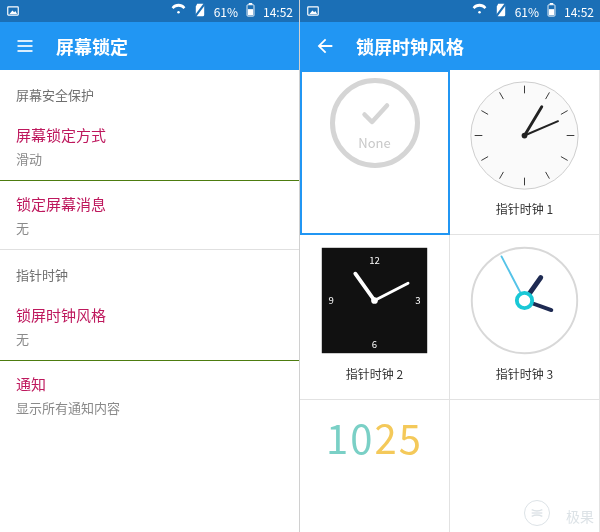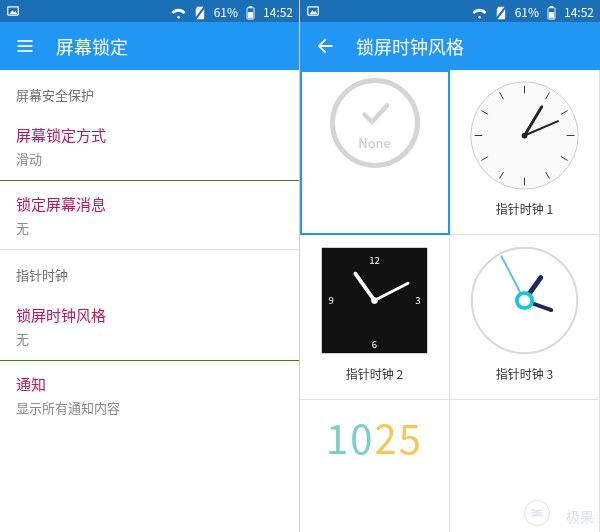--- a/index.html
+++ b/index.html
@@ -1,25 +1,25 @@
 <!DOCTYPE html>
 <html><head>
 <meta charset="utf-8">
 <style>
   *{box-sizing:border-box;margin:0;padding:0;font-family:-apple-system,"Noto Sans CJK SC","Microsoft YaHei",sans-serif}
   body{width:600px;height:532px;background:#e9e9e9;display:flex;overflow:hidden}
   .phone{width:300px;height:532px;background:#fff;display:flex;flex-direction:column;position:relative}
   .phone.left{border-right:1px solid #d0d0d0}
   
   .statusbar{height:22px;background:#1b6fb6;color:#fff;display:flex;align-items:center;justify-content:space-between;padding:0 6px;font-size:12px}
-  .sb-left,.sb-right{display:flex;align-items:flex-end;gap:8px}
+  .sb-left,.sb-right{display:flex;align-items:flex-start;gap:8px}
   .sb-ico{display:inline-flex;align-items:center;justify-content:center}
   
   .appbar{height:48px;background:#2196f3;color:#fff;display:flex;align-items:center;padding:0 14px;gap:20px}
-  .appbar .title{font-size:18px;font-weight:400}
+  .appbar .title{font-size:18px;font-weight:700}
   .nav-ico{width:22px;height:22px;display:flex;align-items:center;justify-content:center}
   
   .list{flex:1;overflow:hidden;background:#fff}
   .section-header{color:#6f6f6f;font-size:13px;padding:15px 16px 8px}
   .item{padding:12px 16px}
   .item + .item, .item.border-top{border-top:1px solid #4d7c0f}
   .item .pri{color:#be185d;font-size:15px}
   .item .sec{color:#8a8a8a;font-size:13px;margin-top:4px}
   .divider{height:1px;background:#e0e0e0;margin:0}
   

